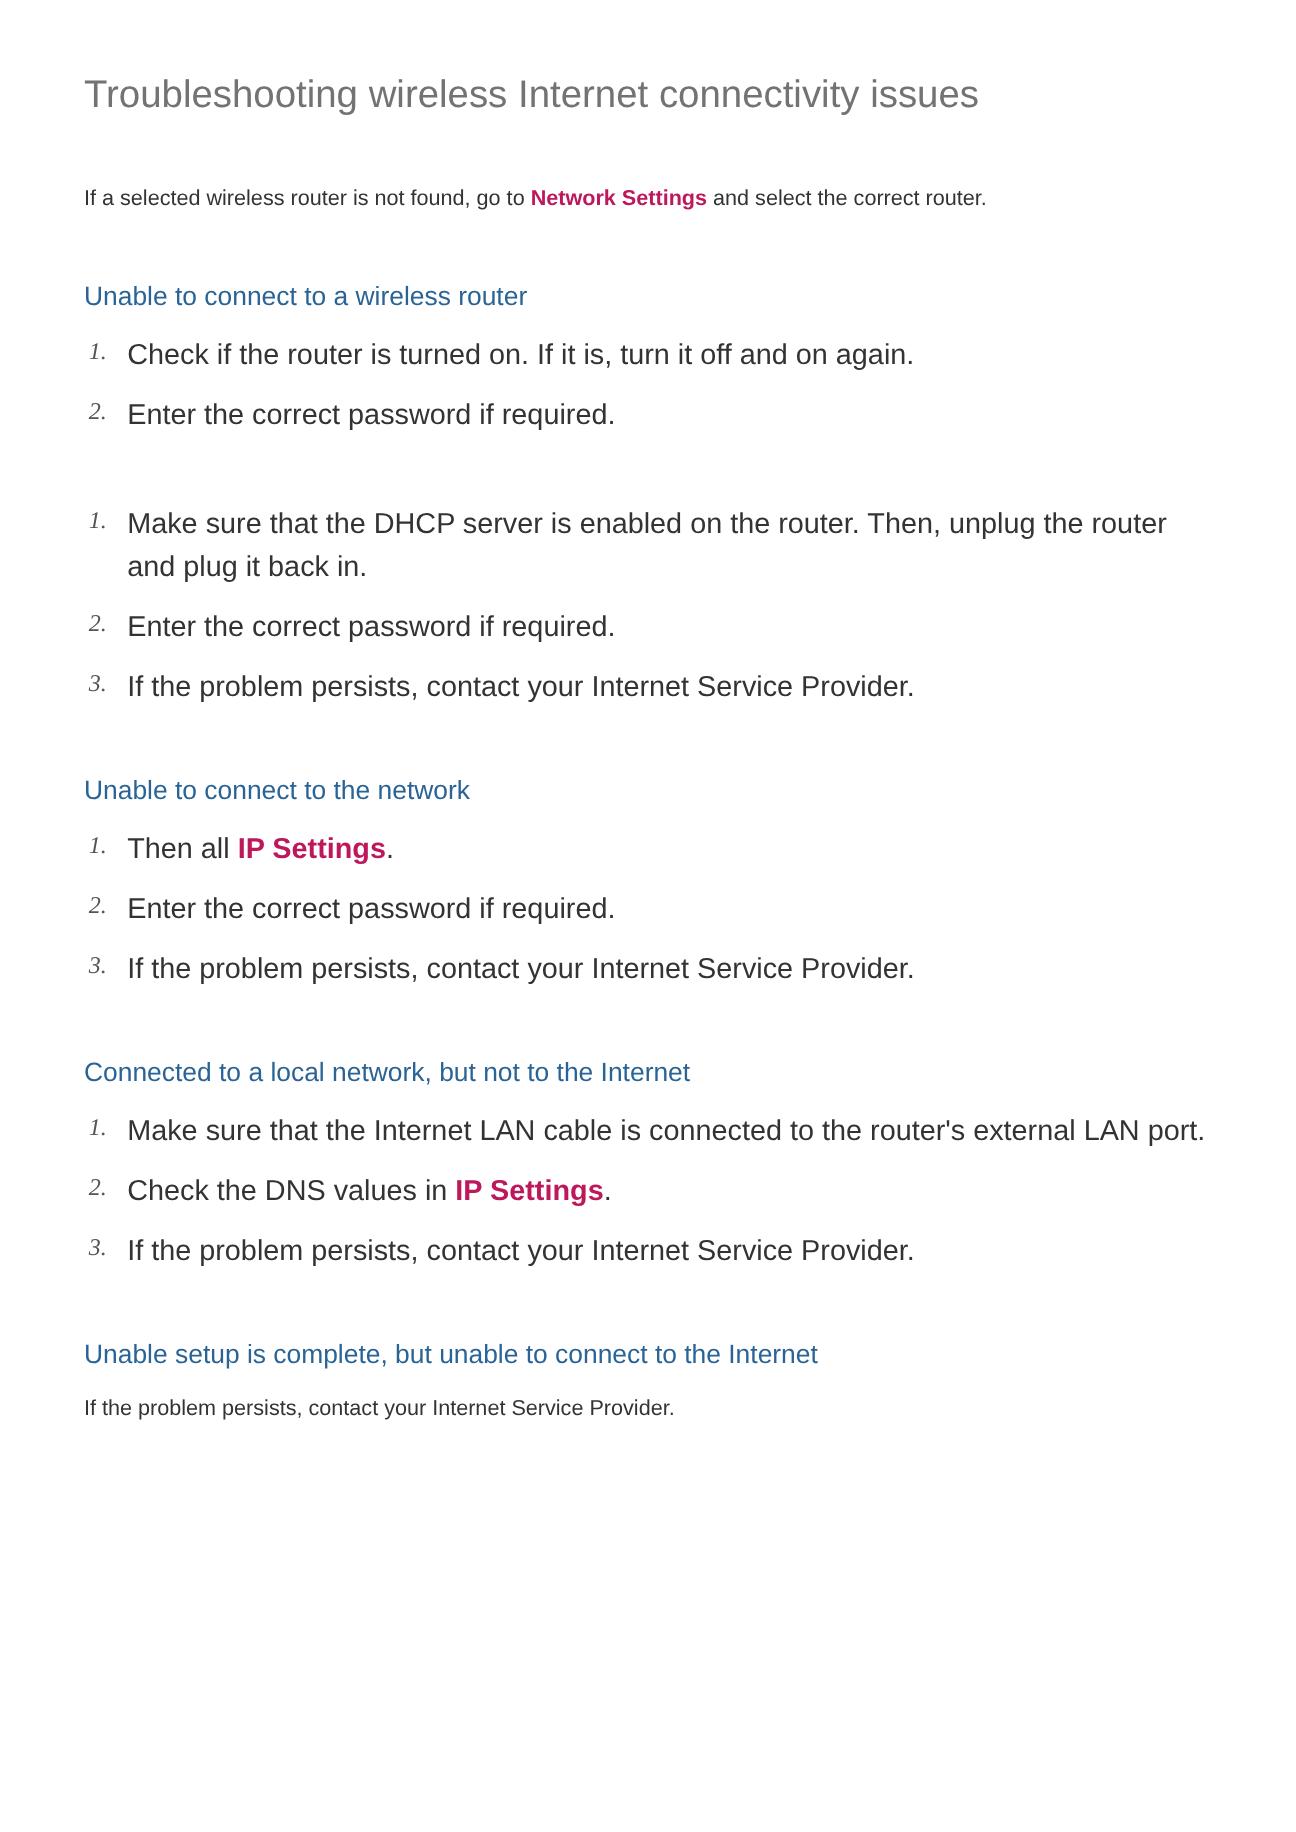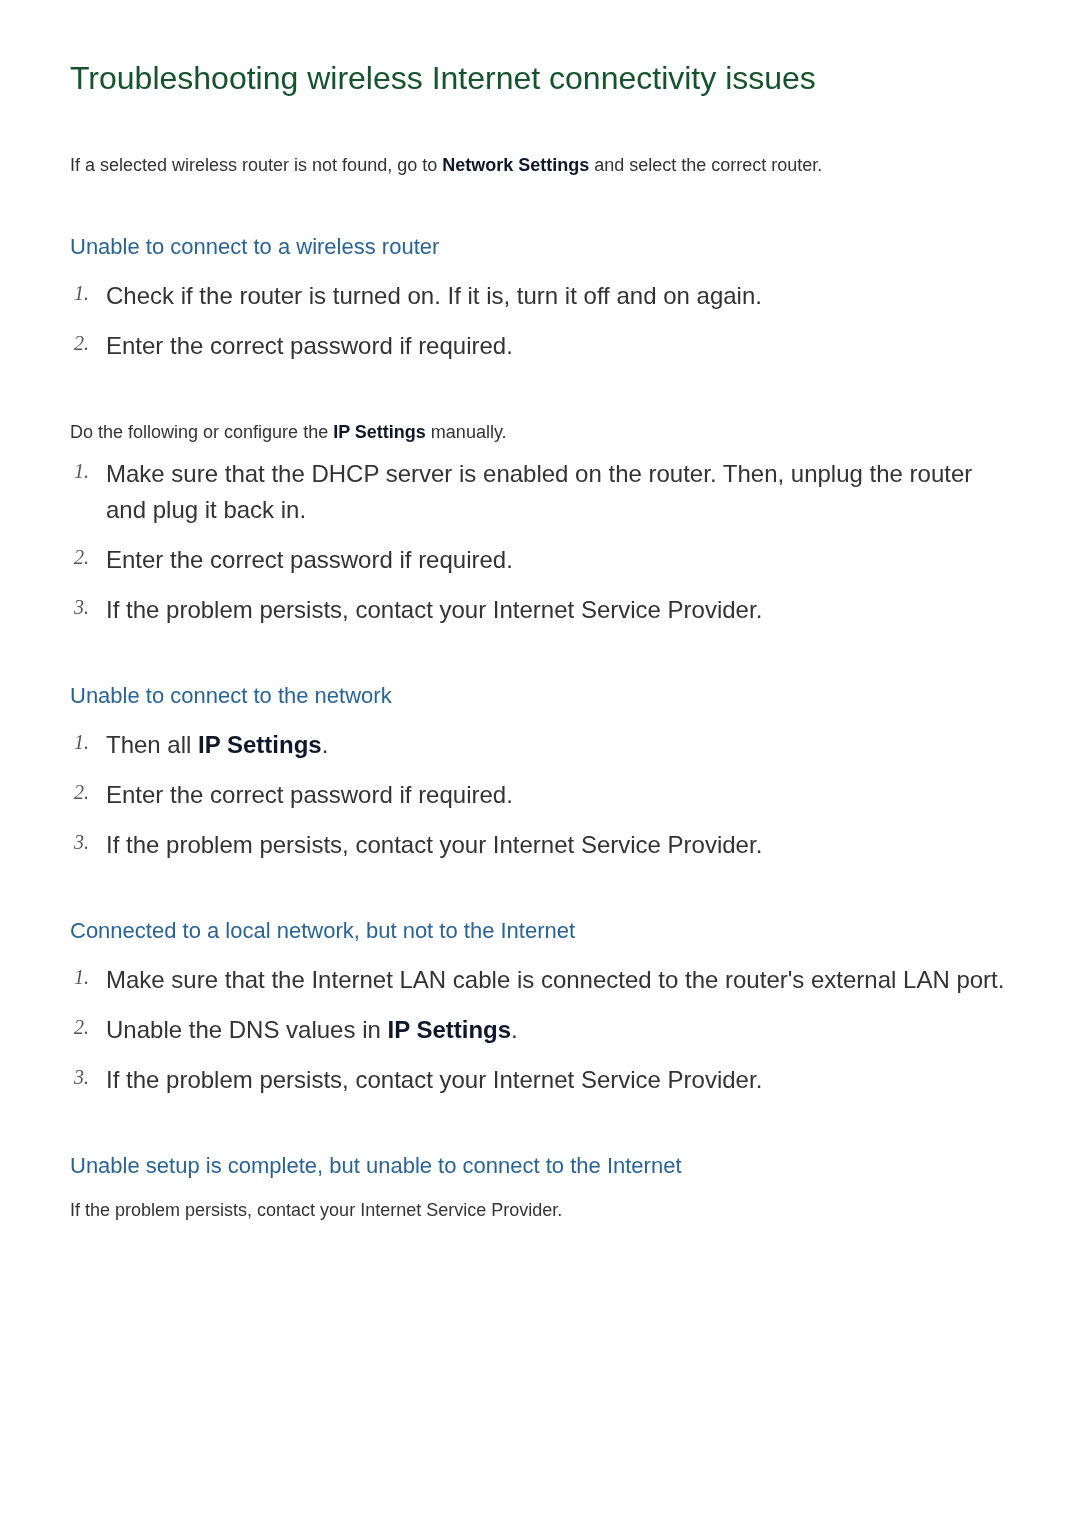--- a/index.html
+++ b/index.html
@@ -9,42 +9,42 @@
   }
   body {
     width: 1080px;
     height: 1527px;
     background: #ffffff;
     font-family: Arial, Helvetica, sans-serif;
     color: #333333;
     padding: 60px 70px;
   }
   .page-title {
-    color: #14532d;
+    color: #737373;
     font-size: 32px;
     font-weight: normal;
     margin-bottom: 55px;
   }
   .section {
     margin-bottom: 55px;
   }
   .section-heading {
     color: #2a6496;
     font-size: 22px;
     font-weight: normal;
     margin-bottom: 18px;
   }
   .body-text {
     font-size: 18px;
     line-height: 1.5;
     color: #333333;
     margin-bottom: 10px;
   }
   .link-text {
-    color: #0f172a;
+    color: #be185d;
     font-weight: bold;
   }
   ol.steps {
     list-style: none;
     counter-reset: step;
     margin-top: 8px;
   }
   ol.steps > li {
     counter-increment: step;
     position: relative;
@@ -75,40 +75,39 @@
       <p class="body-text"><span>If a selected wireless router is not found, go to </span><span class="link-text">Network Settings</span><span> and select the correct router.</span></p>
     </div>
     <div class="section">
       <h2 class="section-heading">Unable to connect to a wireless router</h2>
       <ol class="steps">
         <li><span>Check if the router is turned on. If it is, turn it off and on again.</span></li>
         <li><span>Enter the correct password if required.</span></li>
       </ol>
     </div>
     <div class="section">
-      <p class="body-text"><span>Do the following or configure the </span><span class="link-text">IP Settings</span><span> manually.</span></p>
       <ol class="steps">
         <li><span>Make sure that the DHCP server is enabled on the router. Then, unplug the router and plug it back in.</span></li>
         <li><span>Enter the correct password if required.</span></li>
         <li><span>If the problem persists, contact your Internet Service Provider.</span></li>
       </ol>
     </div>
     <div class="section">
       <h2 class="section-heading">Unable to connect to the network</h2>
       <ol class="steps">
         <li><span>Then all </span><span class="link-text">IP Settings</span><span>.</span></li>
         <li><span>Enter the correct password if required.</span></li>
         <li><span>If the problem persists, contact your Internet Service Provider.</span></li>
       </ol>
     </div>
     <div class="section">
       <h2 class="section-heading">Connected to a local network, but not to the Internet</h2>
       <ol class="steps">
         <li><span>Make sure that the Internet LAN cable is connected to the router's external LAN port.</span></li>
-        <li><span>Unable the DNS values in </span><span class="link-text">IP Settings</span><span>.</span></li>
+        <li><span>Check the DNS values in </span><span class="link-text">IP Settings</span><span>.</span></li>
         <li><span>If the problem persists, contact your Internet Service Provider.</span></li>
       </ol>
     </div>
     <div class="section">
       <h2 class="section-heading">Unable setup is complete, but unable to connect to the Internet</h2>
       <p class="body-text"><span>If the problem persists, contact your Internet Service Provider.</span></p>
     </div>
   </div>
 
 </body></html>

